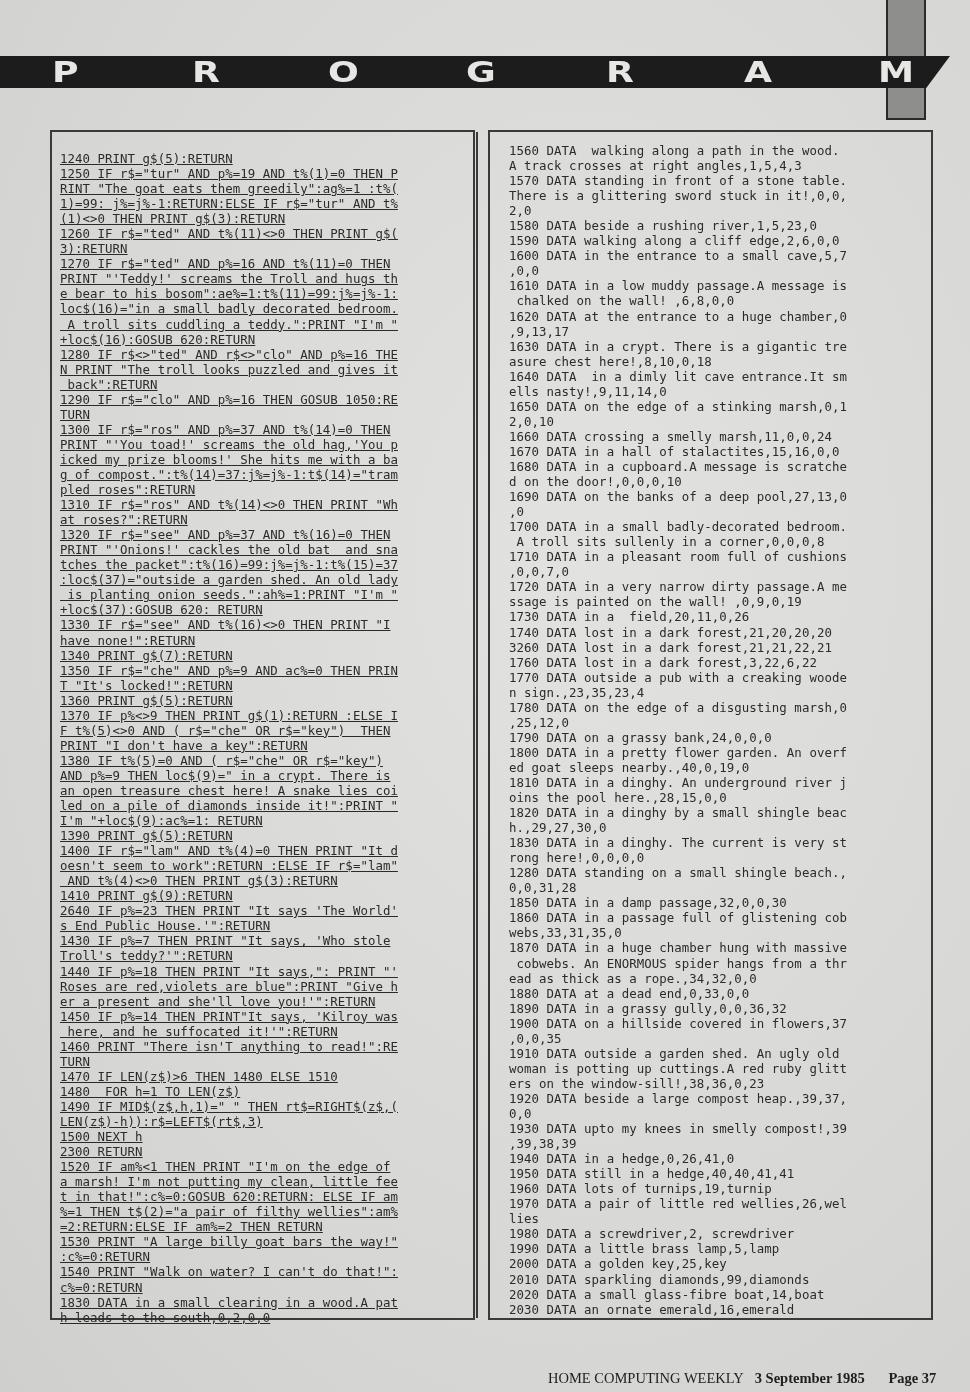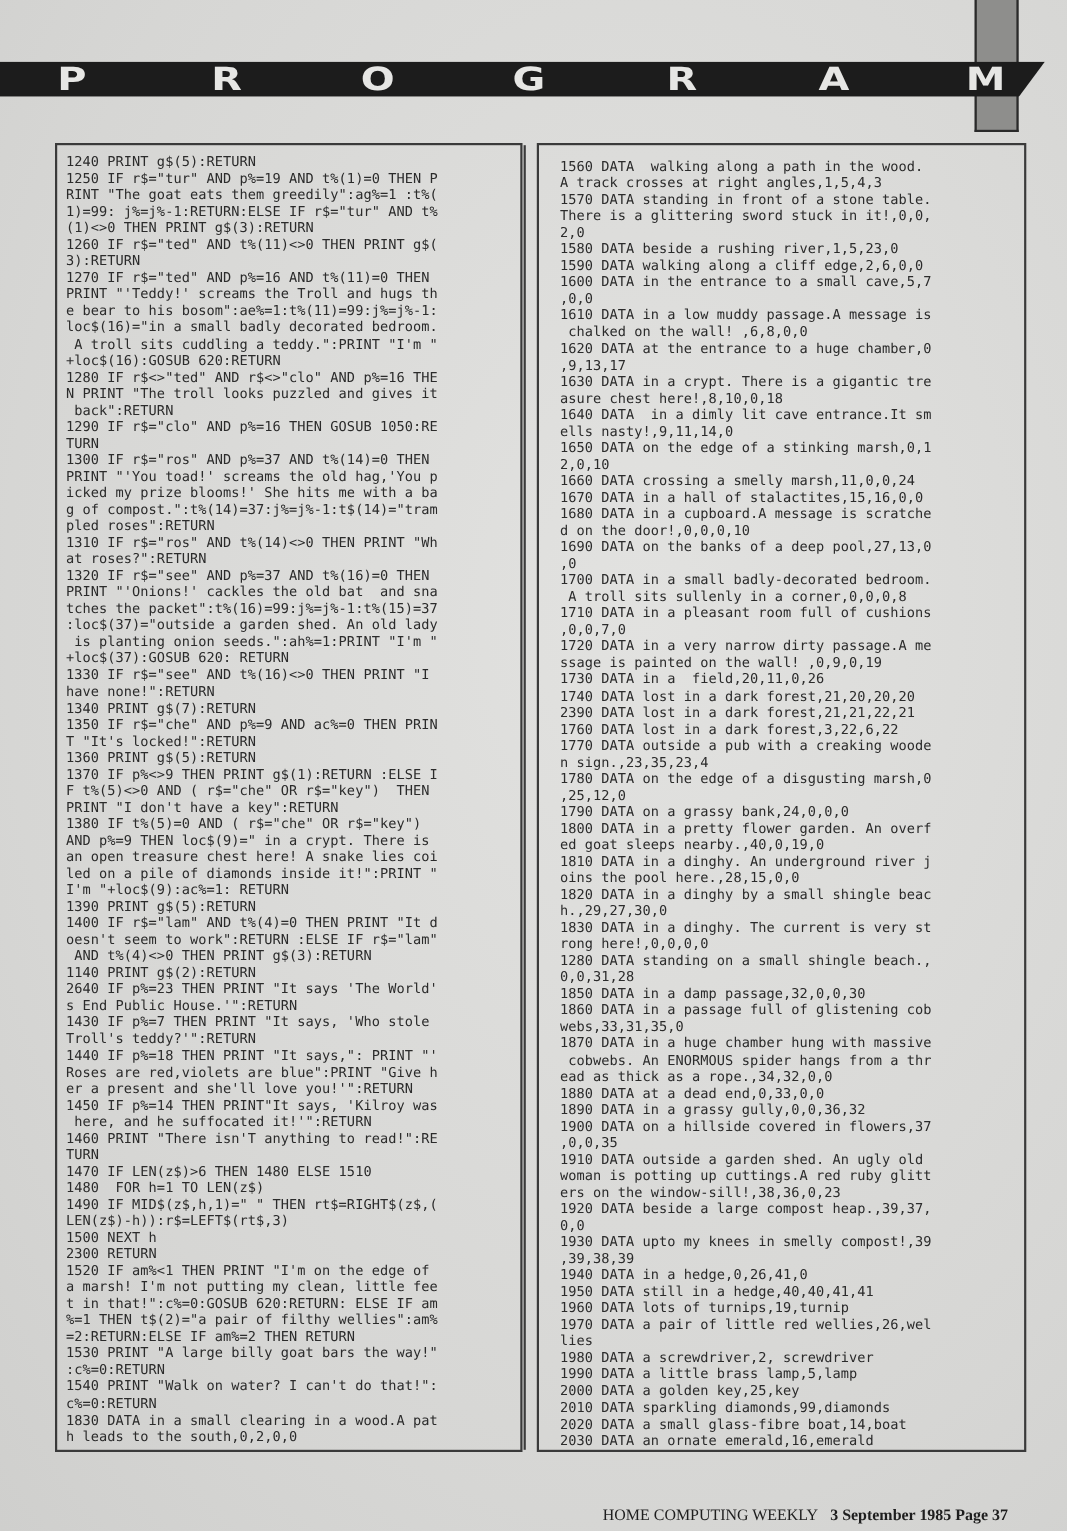--- a/index.html
+++ b/index.html
@@ -33,27 +33,27 @@
     .col-left { left: 50px; width: 425px; }
     .col-right { left: 488px; width: 445px; }
     .col-inner-rule {
       position: absolute; top: 0; bottom: 0; width: 0; border-left: 2px solid #3a3a3a;
     }
     .listing {
       position: absolute; margin: 0; white-space: pre;
       font-size: 12.4px; line-height: 15.05px; color: #2b2b2b;
       letter-spacing: 0.05px;
     }
-    .listing-left { left: 60px; top: 139px; }
+    .listing-left { left: 60px; top: 151px; text-decoration: underline; }
     .listing-right { left: 509px; top: 143px; }
     .footer {
       position: absolute; left: 548px; top: 1370px; white-space: nowrap;
       font-family: "Liberation Serif", serif; font-size: 14.5px; color: #1e1e1e;
     }
-    .footer .page-num { font-weight: bold; margin-left: 0; }
+    .footer .page-num { font-weight: bold; margin-left: 20px; }
     .footer .date { margin-left: 8px; font-weight: bold; }
   </style>
 </head>
 <body>
 
 <div class="page-tint"></div>
 
 <div class="gray-bar"></div>
 <div class="banner"></div>
 <span class="banner-letter" style="left:52px">P</span>
@@ -111,21 +111,21 @@
 </span><span>PRINT "I don't have a key":RETURN
 </span><span>1380 IF t%(5)=0 AND ( r$="che" OR r$="key")
 </span><span>AND p%=9 THEN loc$(9)=" in a crypt. There is
 </span><span>an open treasure chest here! A snake lies coi
 </span><span>led on a pile of diamonds inside it!":PRINT "
 </span><span>I'm "+loc$(9):ac%=1: RETURN
 </span><span>1390 PRINT g$(5):RETURN
 </span><span>1400 IF r$="lam" AND t%(4)=0 THEN PRINT "It d
 </span><span>oesn't seem to work":RETURN :ELSE IF r$="lam"
 </span><span> AND t%(4)&lt;&gt;0 THEN PRINT g$(3):RETURN
-</span><span>1140 PRINT g$(2):RETURN
+</span><span>1410 PRINT g$(9):RETURN
 </span><span>2640 IF p%=23 THEN PRINT "It says 'The World'
 </span><span>s End Public House.'":RETURN
 </span><span>1430 IF p%=7 THEN PRINT "It says, 'Who stole
 </span><span>Troll's teddy?'":RETURN
 </span><span>1440 IF p%=18 THEN PRINT "It says,": PRINT "'
 </span><span>Roses are red,violets are blue":PRINT "Give h
 </span><span>er a present and she'll love you!'":RETURN
 </span><span>1450 IF p%=14 THEN PRINT"It says, 'Kilroy was
 </span><span> here, and he suffocated it!'":RETURN
 </span><span>1460 PRINT "There isn'T anything to read!":RE
@@ -173,21 +173,21 @@
 </span><span>1690 DATA on the banks of a deep pool,27,13,0
 </span><span>,0
 </span><span>1700 DATA in a small badly-decorated bedroom.
 </span><span> A troll sits sullenly in a corner,0,0,0,8
 </span><span>1710 DATA in a pleasant room full of cushions
 </span><span>,0,0,7,0
 </span><span>1720 DATA in a very narrow dirty passage.A me
 </span><span>ssage is painted on the wall! ,0,9,0,19
 </span><span>1730 DATA in a  field,20,11,0,26
 </span><span>1740 DATA lost in a dark forest,21,20,20,20
-</span><span>2390 DATA lost in a dark forest,21,21,22,21
+</span><span>3260 DATA lost in a dark forest,21,21,22,21
 </span><span>1760 DATA lost in a dark forest,3,22,6,22
 </span><span>1770 DATA outside a pub with a creaking woode
 </span><span>n sign.,23,35,23,4
 </span><span>1780 DATA on the edge of a disgusting marsh,0
 </span><span>,25,12,0
 </span><span>1790 DATA on a grassy bank,24,0,0,0
 </span><span>1800 DATA in a pretty flower garden. An overf
 </span><span>ed goat sleeps nearby.,40,0,19,0
 </span><span>1810 DATA in a dinghy. An underground river j
 </span><span>oins the pool here.,28,15,0,0

